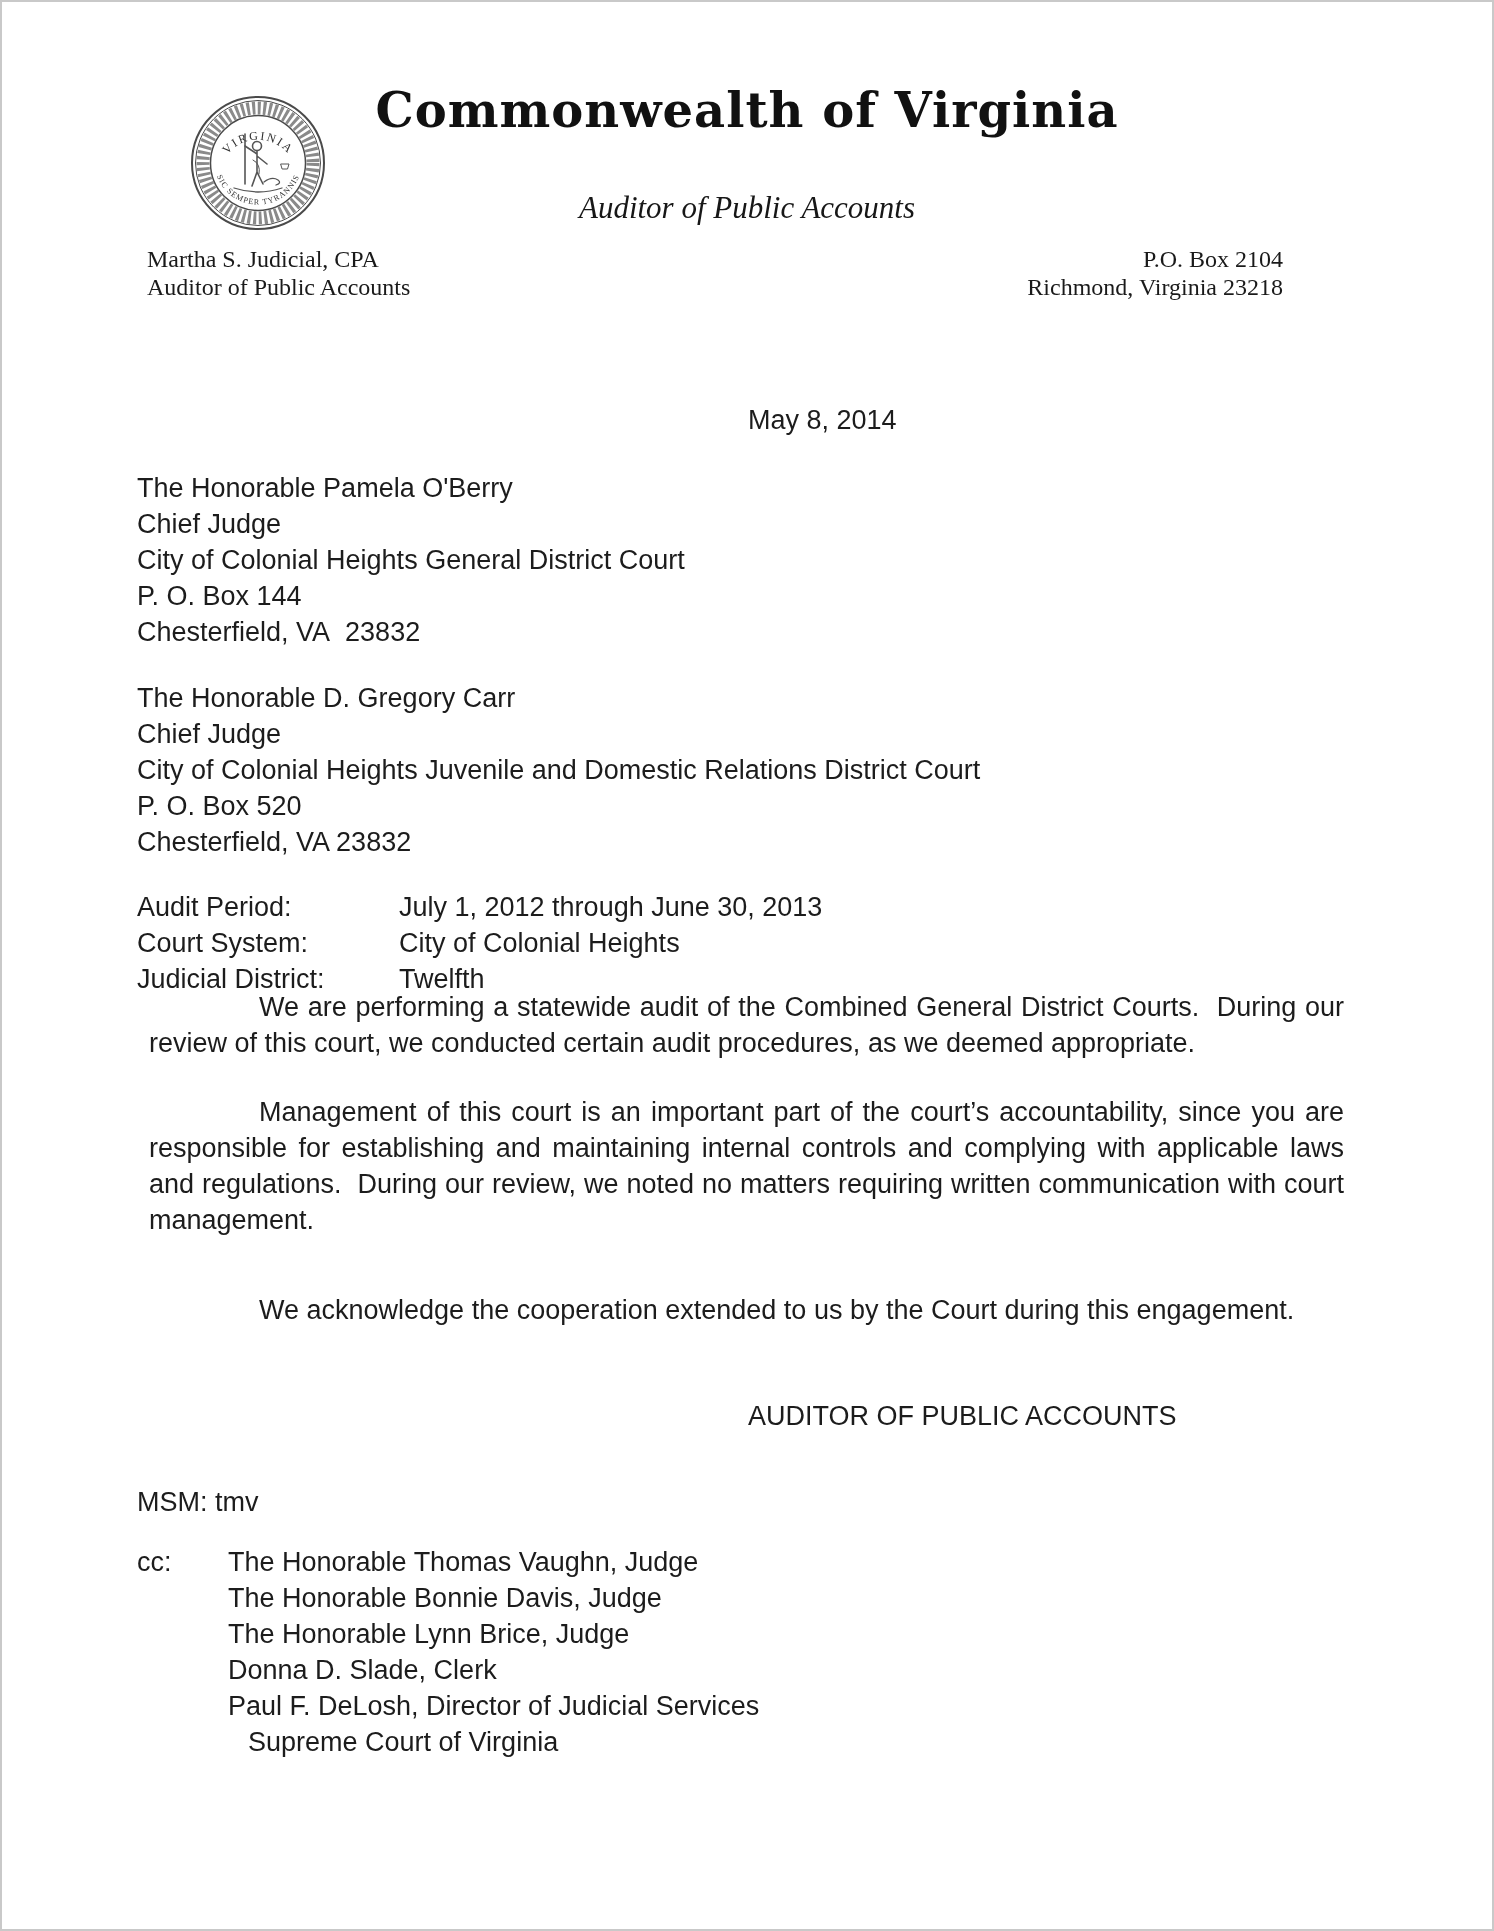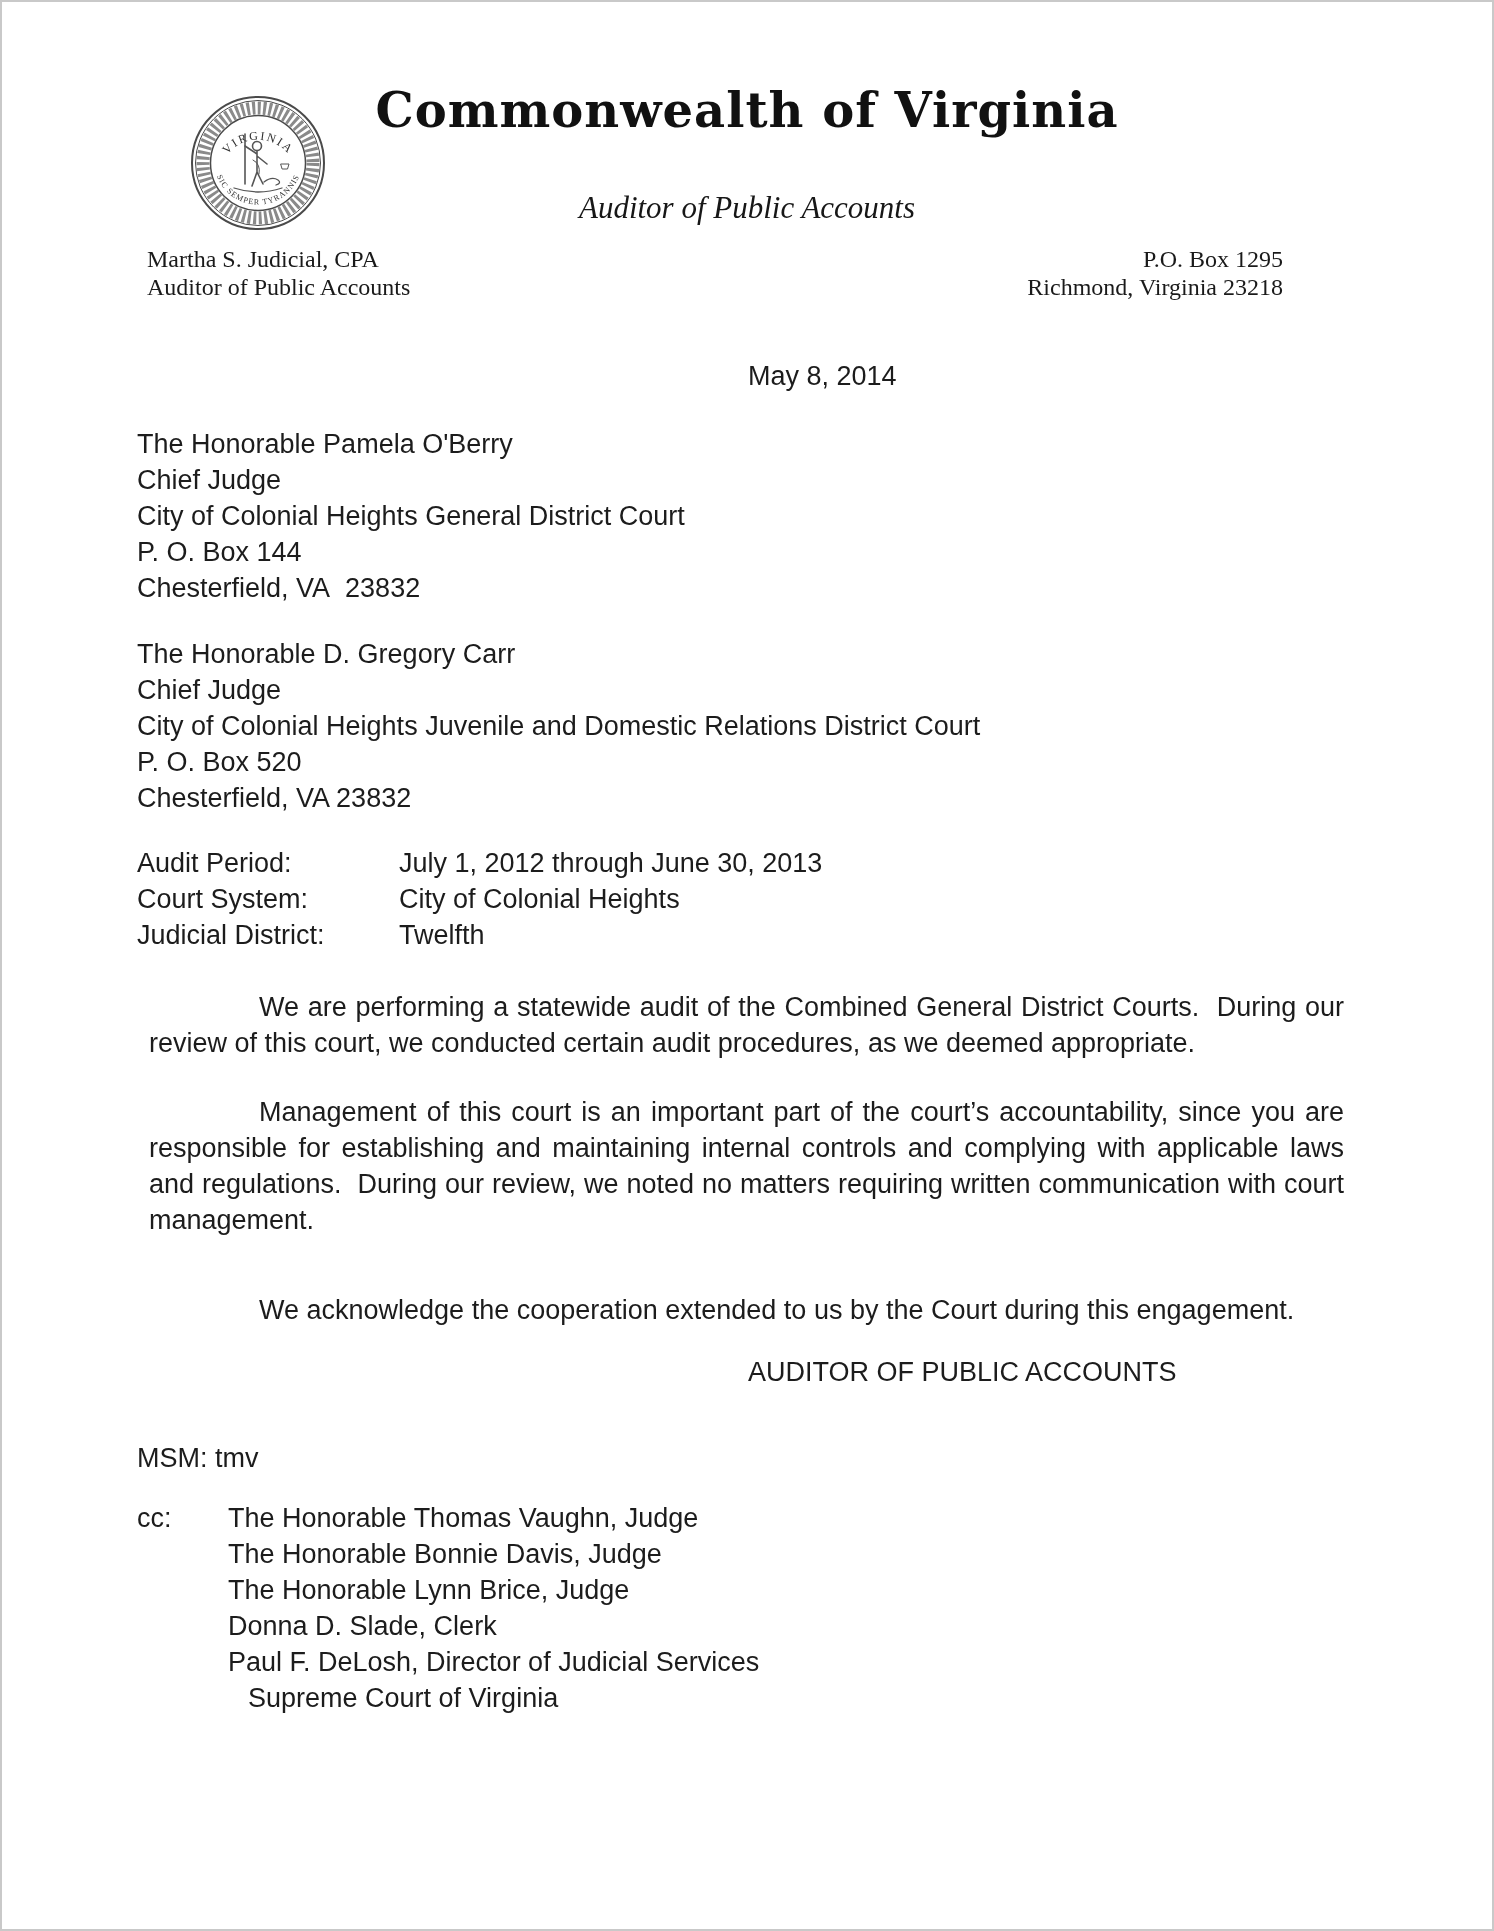--- a/index.html
+++ b/index.html
@@ -62,20 +62,21 @@
     line-height: 28px;
     color: #1a1a1a;
   }
   
   .block {
     position: absolute;
     left: 135px;
     right: 136px;
     font-size: 27px;
     line-height: 36px;
+    margin-top: 44px;
   }
   .date-line { top: 356px; padding-left: 611px; }
   .addr-1 { top: 424px; }
   .addr-2 { top: 634px; }
   .audit-table { top: 843px; }
   .audit-row { display: flex; }
   .audit-label { width: 262px; flex: 0 0 262px; }
   .para { margin: 12px; }
   .para-1 { top: 975px; text-align: justify; text-indent: 110px; }
   .para-2 { top: 1080px; text-align: justify; text-indent: 110px; }
@@ -132,21 +133,21 @@
 
   <div class="header-title">Commonwealth of Virginia</div>
   <div class="header-subtitle">Auditor of Public Accounts</div>
 
   <div class="header-left">
     <div>Martha S. Judicial, CPA</div>
     <div>Auditor of Public Accounts</div>
   </div>
 
   <div class="header-right">
-    <div>P.O. Box 1295</div>
+    <div>P.O. Box 2104</div>
     <div>Richmond, Virginia 23218</div>
   </div>
 
   <div class="block date-line">
     <span>May 8, 2014</span>
   </div>
 
   <div class="block addr-1">
     <div>The Honorable Pamela O'Berry</div>
     <div>Chief Judge</div>

